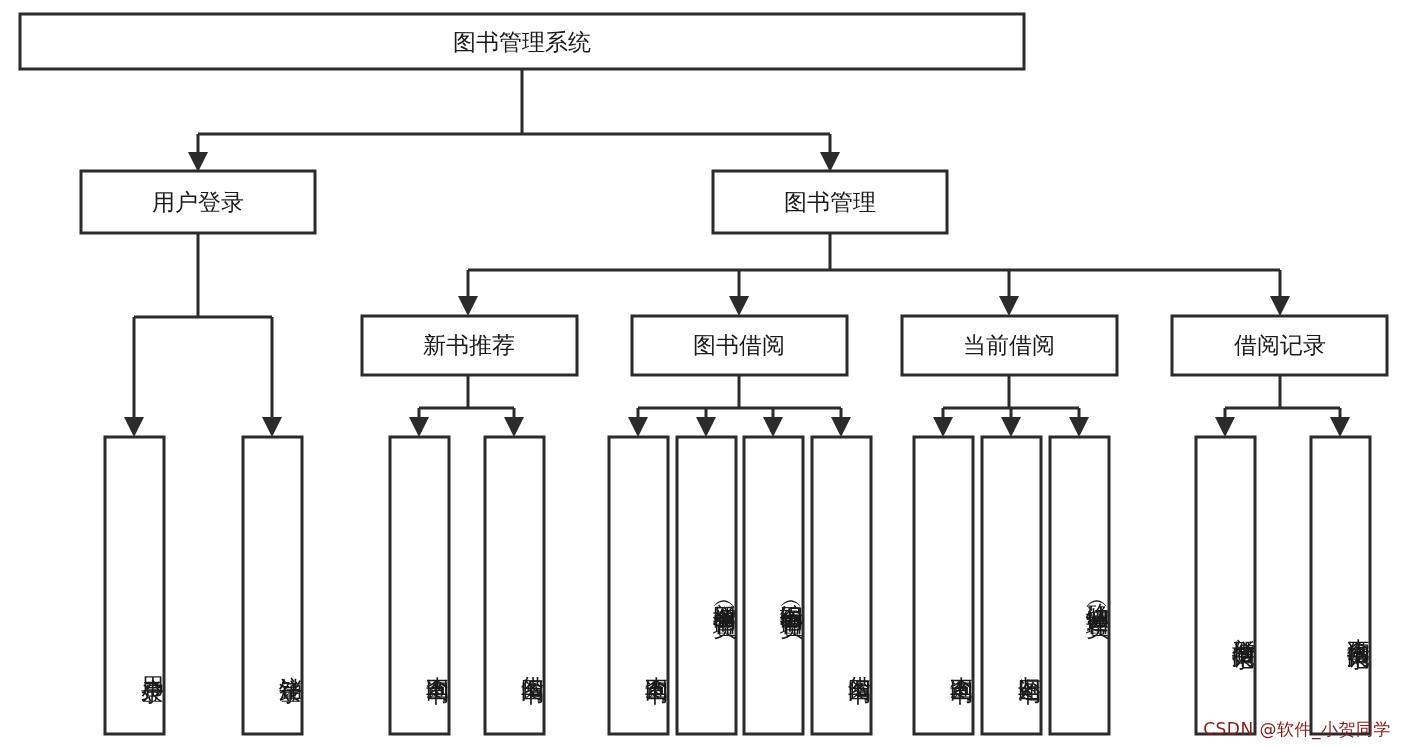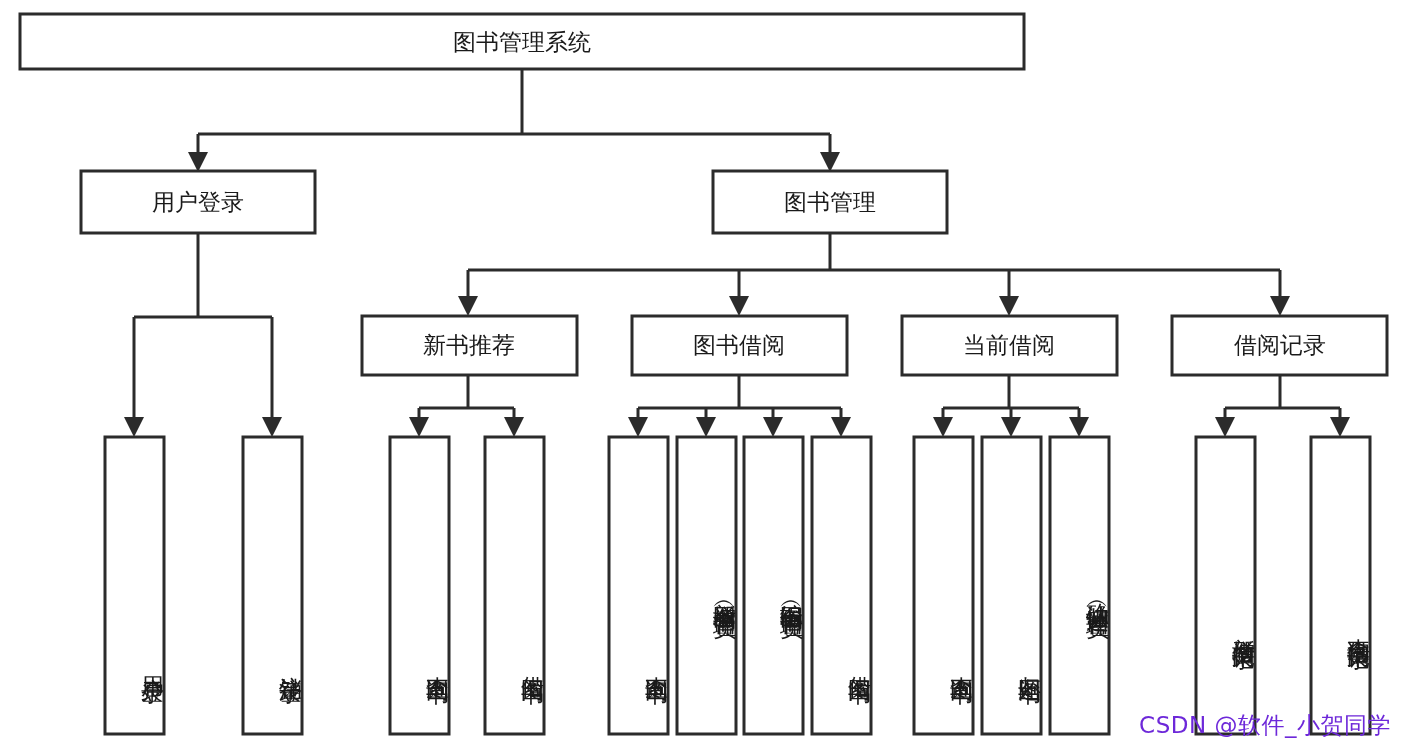--- a/index.html
+++ b/index.html
@@ -62,22 +62,22 @@
     pointer-events: none;
     display: flex;
     align-items: flex-start;
     justify-content: center;
   }
   .watermark {
     position: absolute;
     right: 14px;
     bottom: 6px;
     font-family: "DejaVu Sans", "Liberation Sans", sans-serif;
-    font-size: 23px;
-    color: #6d28d9;
+    font-size: 17px;
+    color: #7f1d1d;
     white-space: nowrap;
     letter-spacing: 0.5px;
   }
 </style>
 </head>
 <body>
 
 <div id="diagram-root">
 
   <svg class="diagram" viewBox="0 0 1405 747" xmlns="http://www.w3.org/2000/svg">

